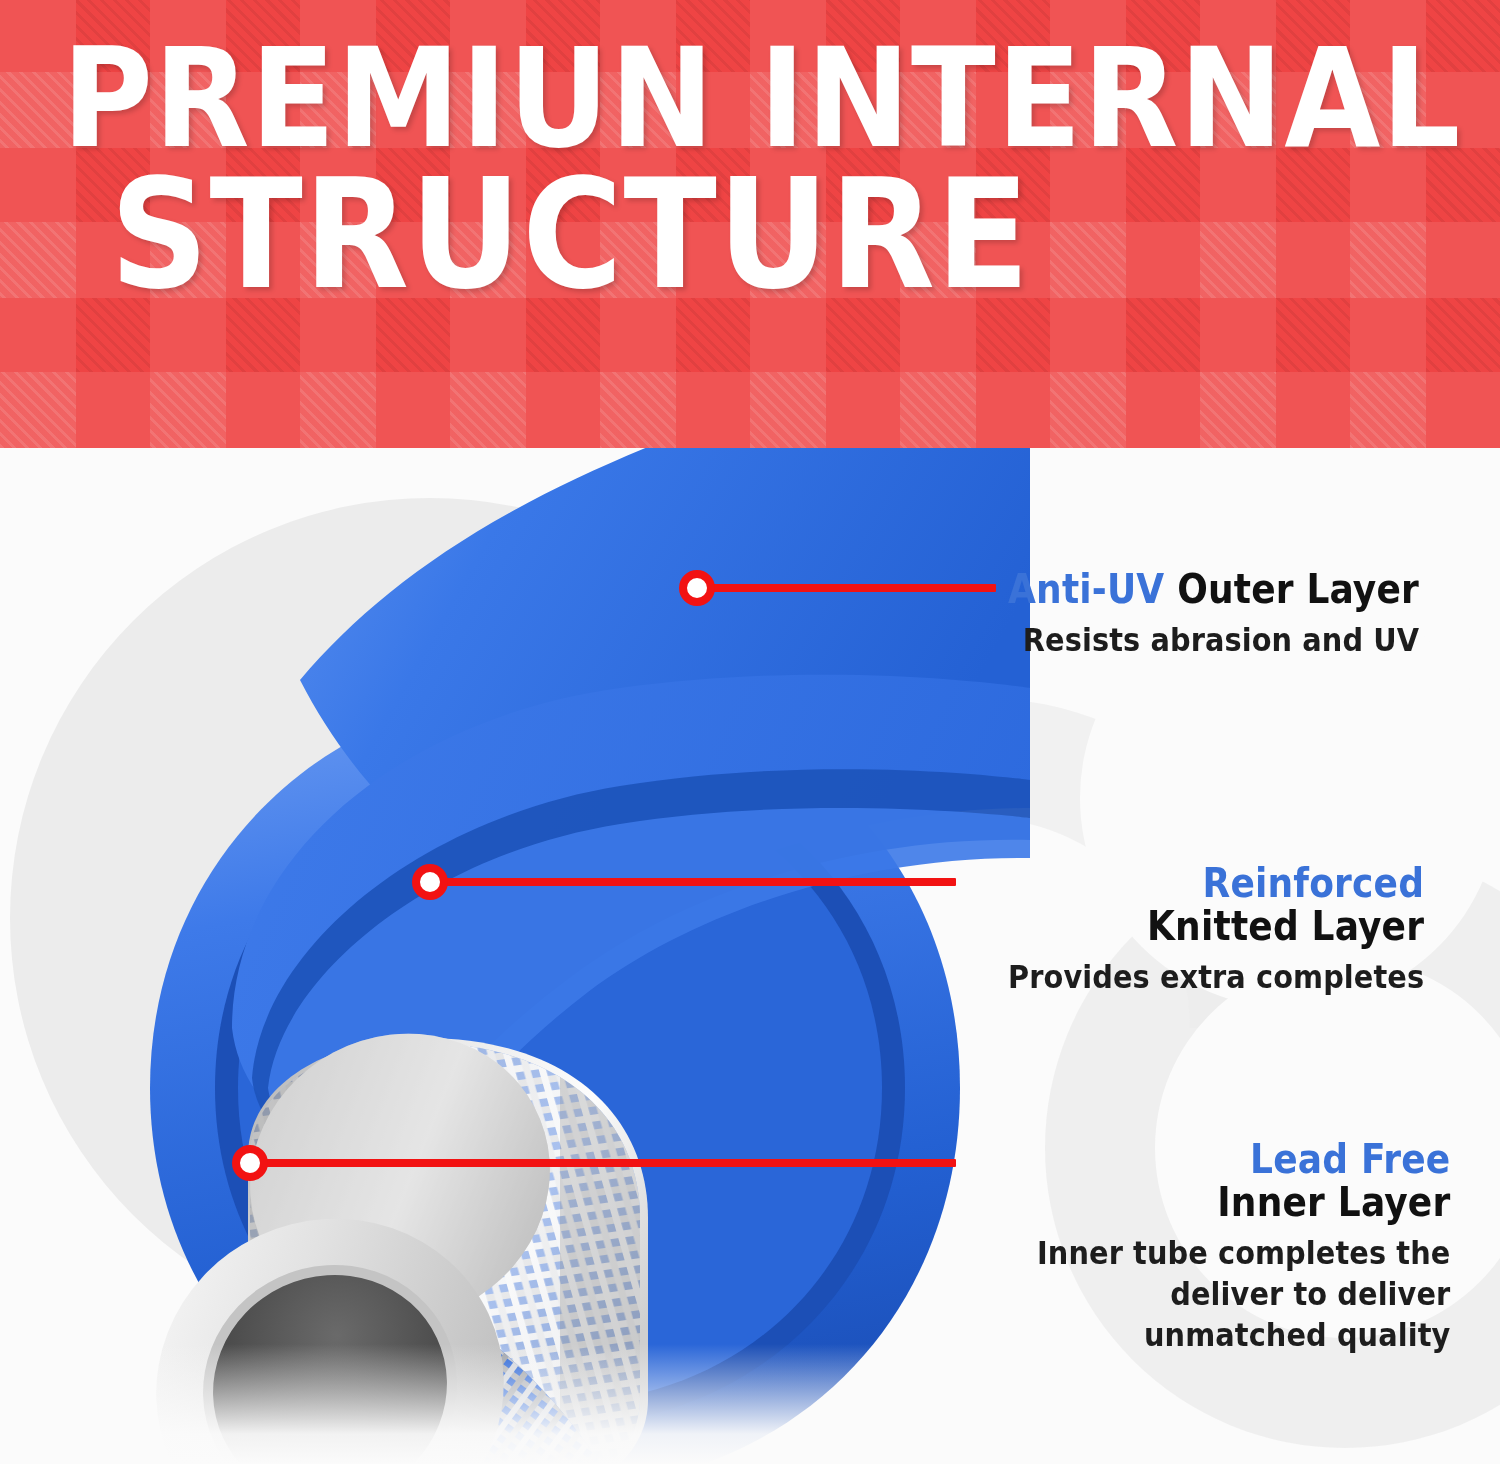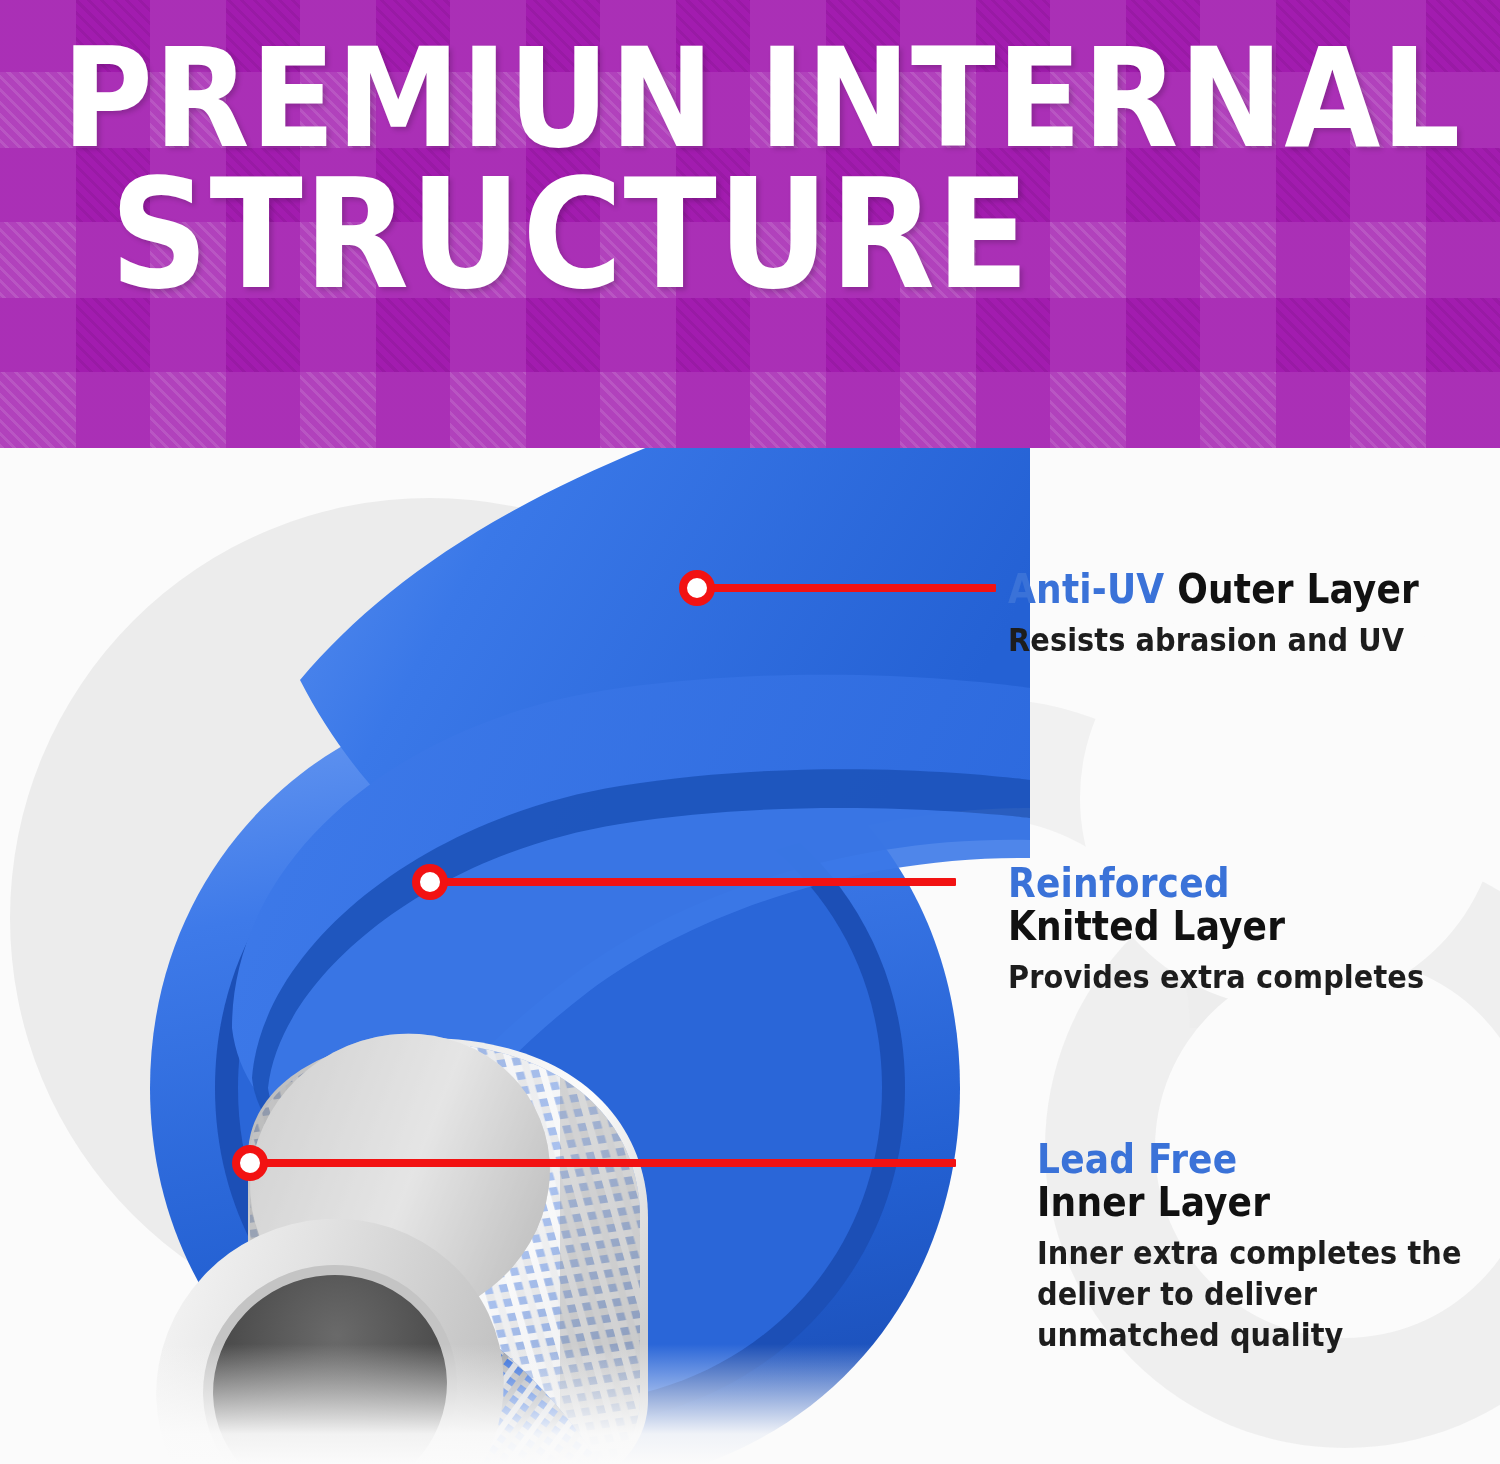--- a/index.html
+++ b/index.html
@@ -8,21 +8,21 @@
     font-family:"Liberation Sans", sans-serif;
     background:#ffffff;
     overflow:hidden;
   }
   #page { position:relative; width:1500px; height:1464px; overflow:hidden; background:#fbfbfb; }
 
   
   #header {
     position:absolute; left:0; top:0; width:1500px; height:448px;
     overflow:hidden;
-    background-color:#a21caf;
+    background-color:#ef4444;
   }
   #plaid-base   { position:absolute; inset:0; }
   #plaid-cols   { position:absolute; inset:0;
     background-image:repeating-linear-gradient(90deg,
       rgba(255,255,255,0.085) 0px, rgba(255,255,255,0.085) 76px,
       rgba(255,255,255,0.0)   76px, rgba(255,255,255,0.0)   150px);
   }
   #plaid-rows   { position:absolute; inset:0;
     background-image:repeating-linear-gradient(0deg,
       rgba(255,255,255,0.085) 0px, rgba(255,255,255,0.085) 76px,
@@ -77,21 +77,21 @@
   
   #body-area {
     position:absolute; left:0; top:448px; width:1500px; height:1016px;
     background:#fbfbfb; overflow:hidden;
   }
   #watermark { position:absolute; left:0; top:0; width:1500px; height:1016px; }
 
   #hose-svg { position:absolute; left:0; top:-60px; width:1030px; height:1080px; }
 
   
-  .callout { position:absolute; z-index:6; }
+  .callout { position:absolute; z-index:6;text-align:right; }
   .callout-title {
     font-family:"Liberation Sans Narrow","DejaVu Sans Condensed","Liberation Sans", sans-serif;
     font-weight:700;
     font-size:40px;
     line-height:1.08;
     color:#111111;
     white-space:nowrap;
     letter-spacing:0.2px;
   }
   .accent { color:#3a72d8; }
@@ -365,19 +365,19 @@
     </div>
     <div class="callout-sub">Provides extra completes</div>
   </div>
 
   <div class="callout" id="callout-3">
     <div class="callout-title">
       <div class="accent">Lead Free</div>
       <div>Inner Layer</div>
     </div>
     <div class="callout-sub">
-      <div>Inner extra completes the</div>
+      <div>Inner tube completes the</div>
       <div>deliver to deliver</div>
       <div>unmatched quality</div>
     </div>
   </div>
 
 </div>
 
 </body></html>

